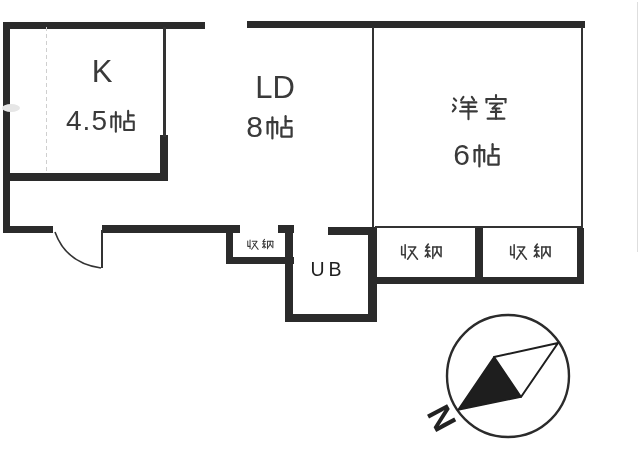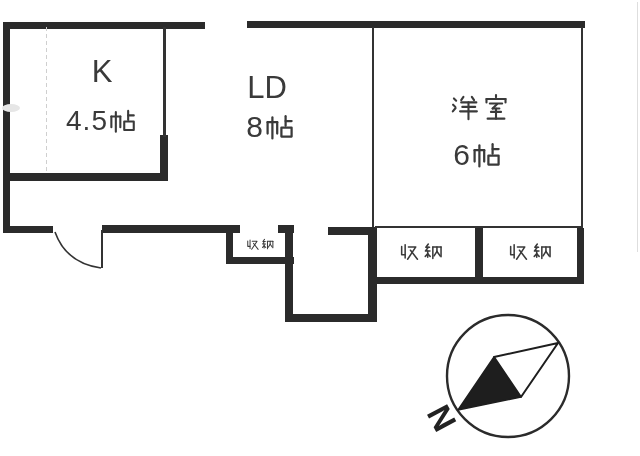--- a/index.html
+++ b/index.html
@@ -72,21 +72,21 @@
         <path d="M12 34 H44"></path>
         <path d="M12 34 V72"></path>
         <path d="M44 34 V72"></path>
         <path d="M28 18 V88"></path>
         <path d="M72 14 V46"></path>
         <path d="M72 30 H92"></path>
         <path d="M58 52 H92 V82 H58 Z"></path>
       </svg>
     </div>
 
-  <div class="label" style="left:232px;top:69px;width:70px;height:36px;font-size:31px">LD</div>
+  <div class="label" style="left:240px;top:69px;width:70px;height:36px;font-size:31px">LD</div>
   <div class="label" style="left:218px;top:109px;width:104px;height:36px;font-size:30px;gap:1px">
       <span>8</span>
       <svg viewBox="0 0 100 100" class="kanji-glyph">
         <path d="M12 34 H44"></path>
         <path d="M12 34 V72"></path>
         <path d="M44 34 V72"></path>
         <path d="M28 18 V88"></path>
         <path d="M72 14 V46"></path>
         <path d="M72 30 H92"></path>
         <path d="M58 52 H92 V82 H58 Z"></path>
@@ -146,20 +146,21 @@
         <path d="M23 58 L35 70"></path>
         <path d="M48 24 V80"></path>
         <path d="M48 24 H88"></path>
         <path d="M88 24 V72"></path>
         <path d="M68 24 V46"></path>
         <path d="M68 46 L54 68"></path>
         <path d="M68 46 L84 68"></path>
       </svg>
     </div>
 
+  <div class="label" style="left:298px;top:258px;width:60px;height:24px;font-size:19.5px;letter-spacing:4px;color:#1f1f1f">UB</div>
 
   <div class="label" style="left:390px;top:241px;width:62px;height:22px;font-size:20.5px;gap:3px">
       <svg viewBox="0 0 100 100" class="kanji-glyph">
         <path d="M13 22 V62 H30"></path>
         <path d="M30 14 V78"></path>
         <path d="M46 24 H82 L42 84"></path>
         <path d="M56 40 L90 84"></path>
       </svg>
       <svg viewBox="0 0 100 100" class="kanji-glyph">
         <path d="M26 10 L14 26 H32"></path>

